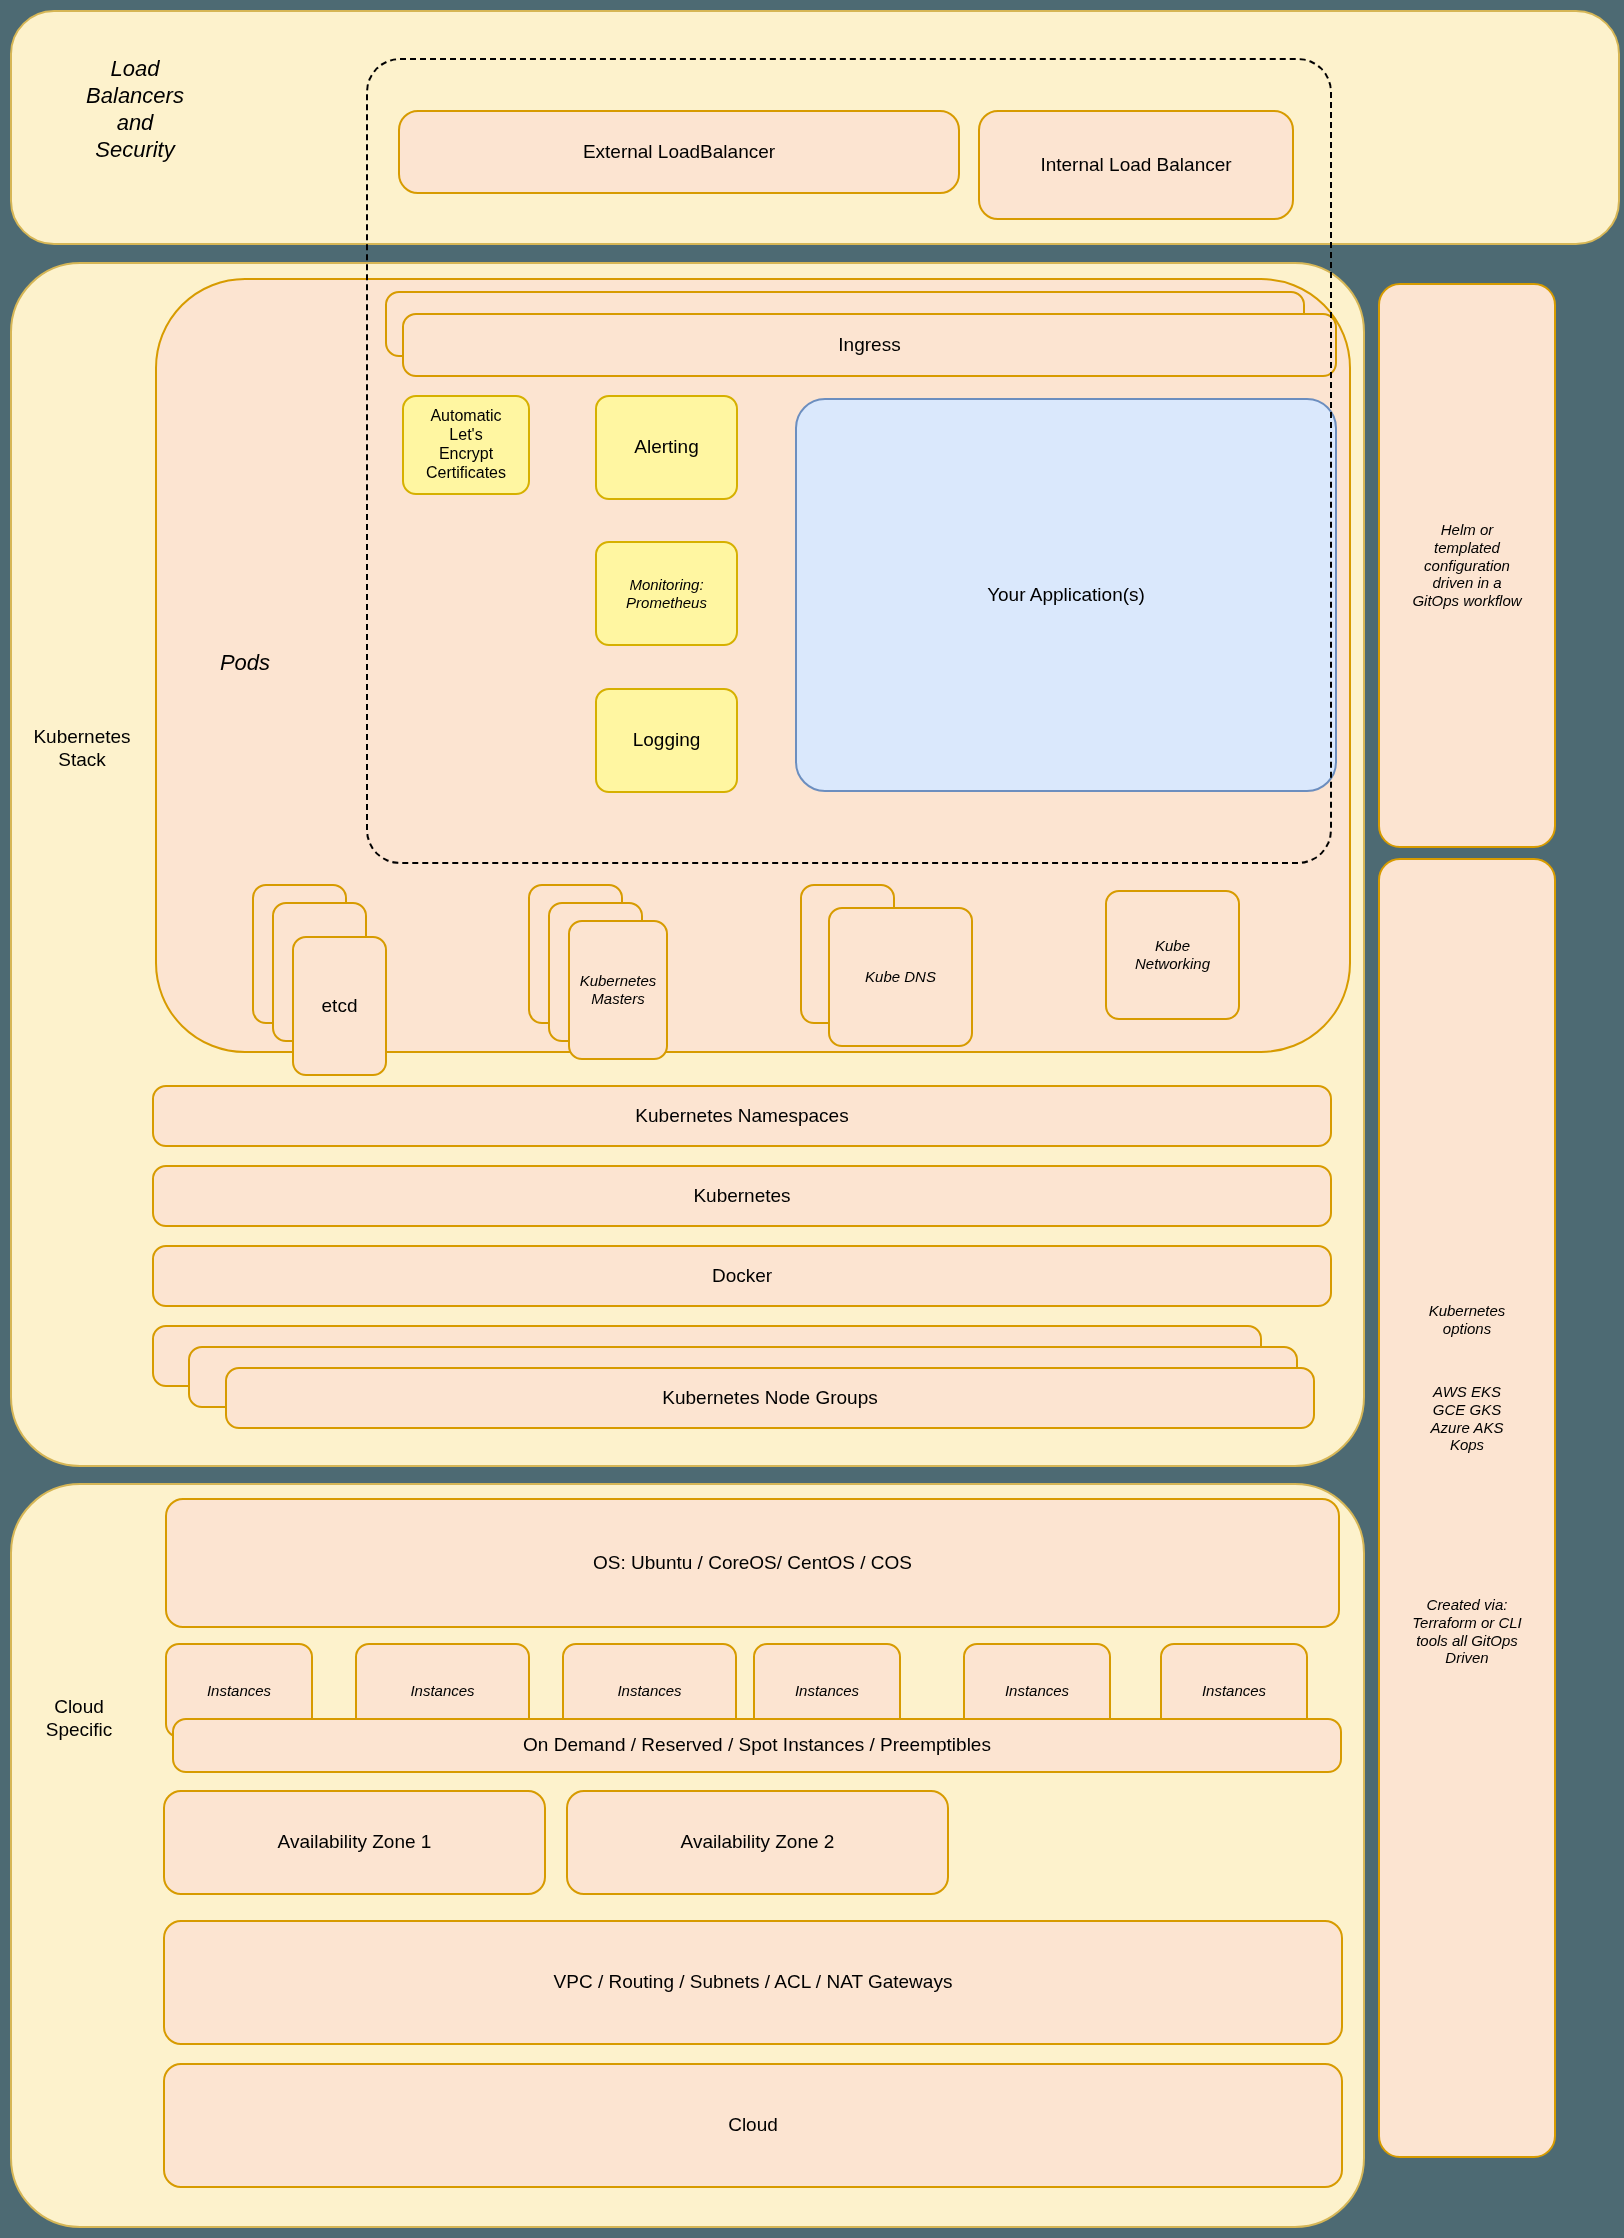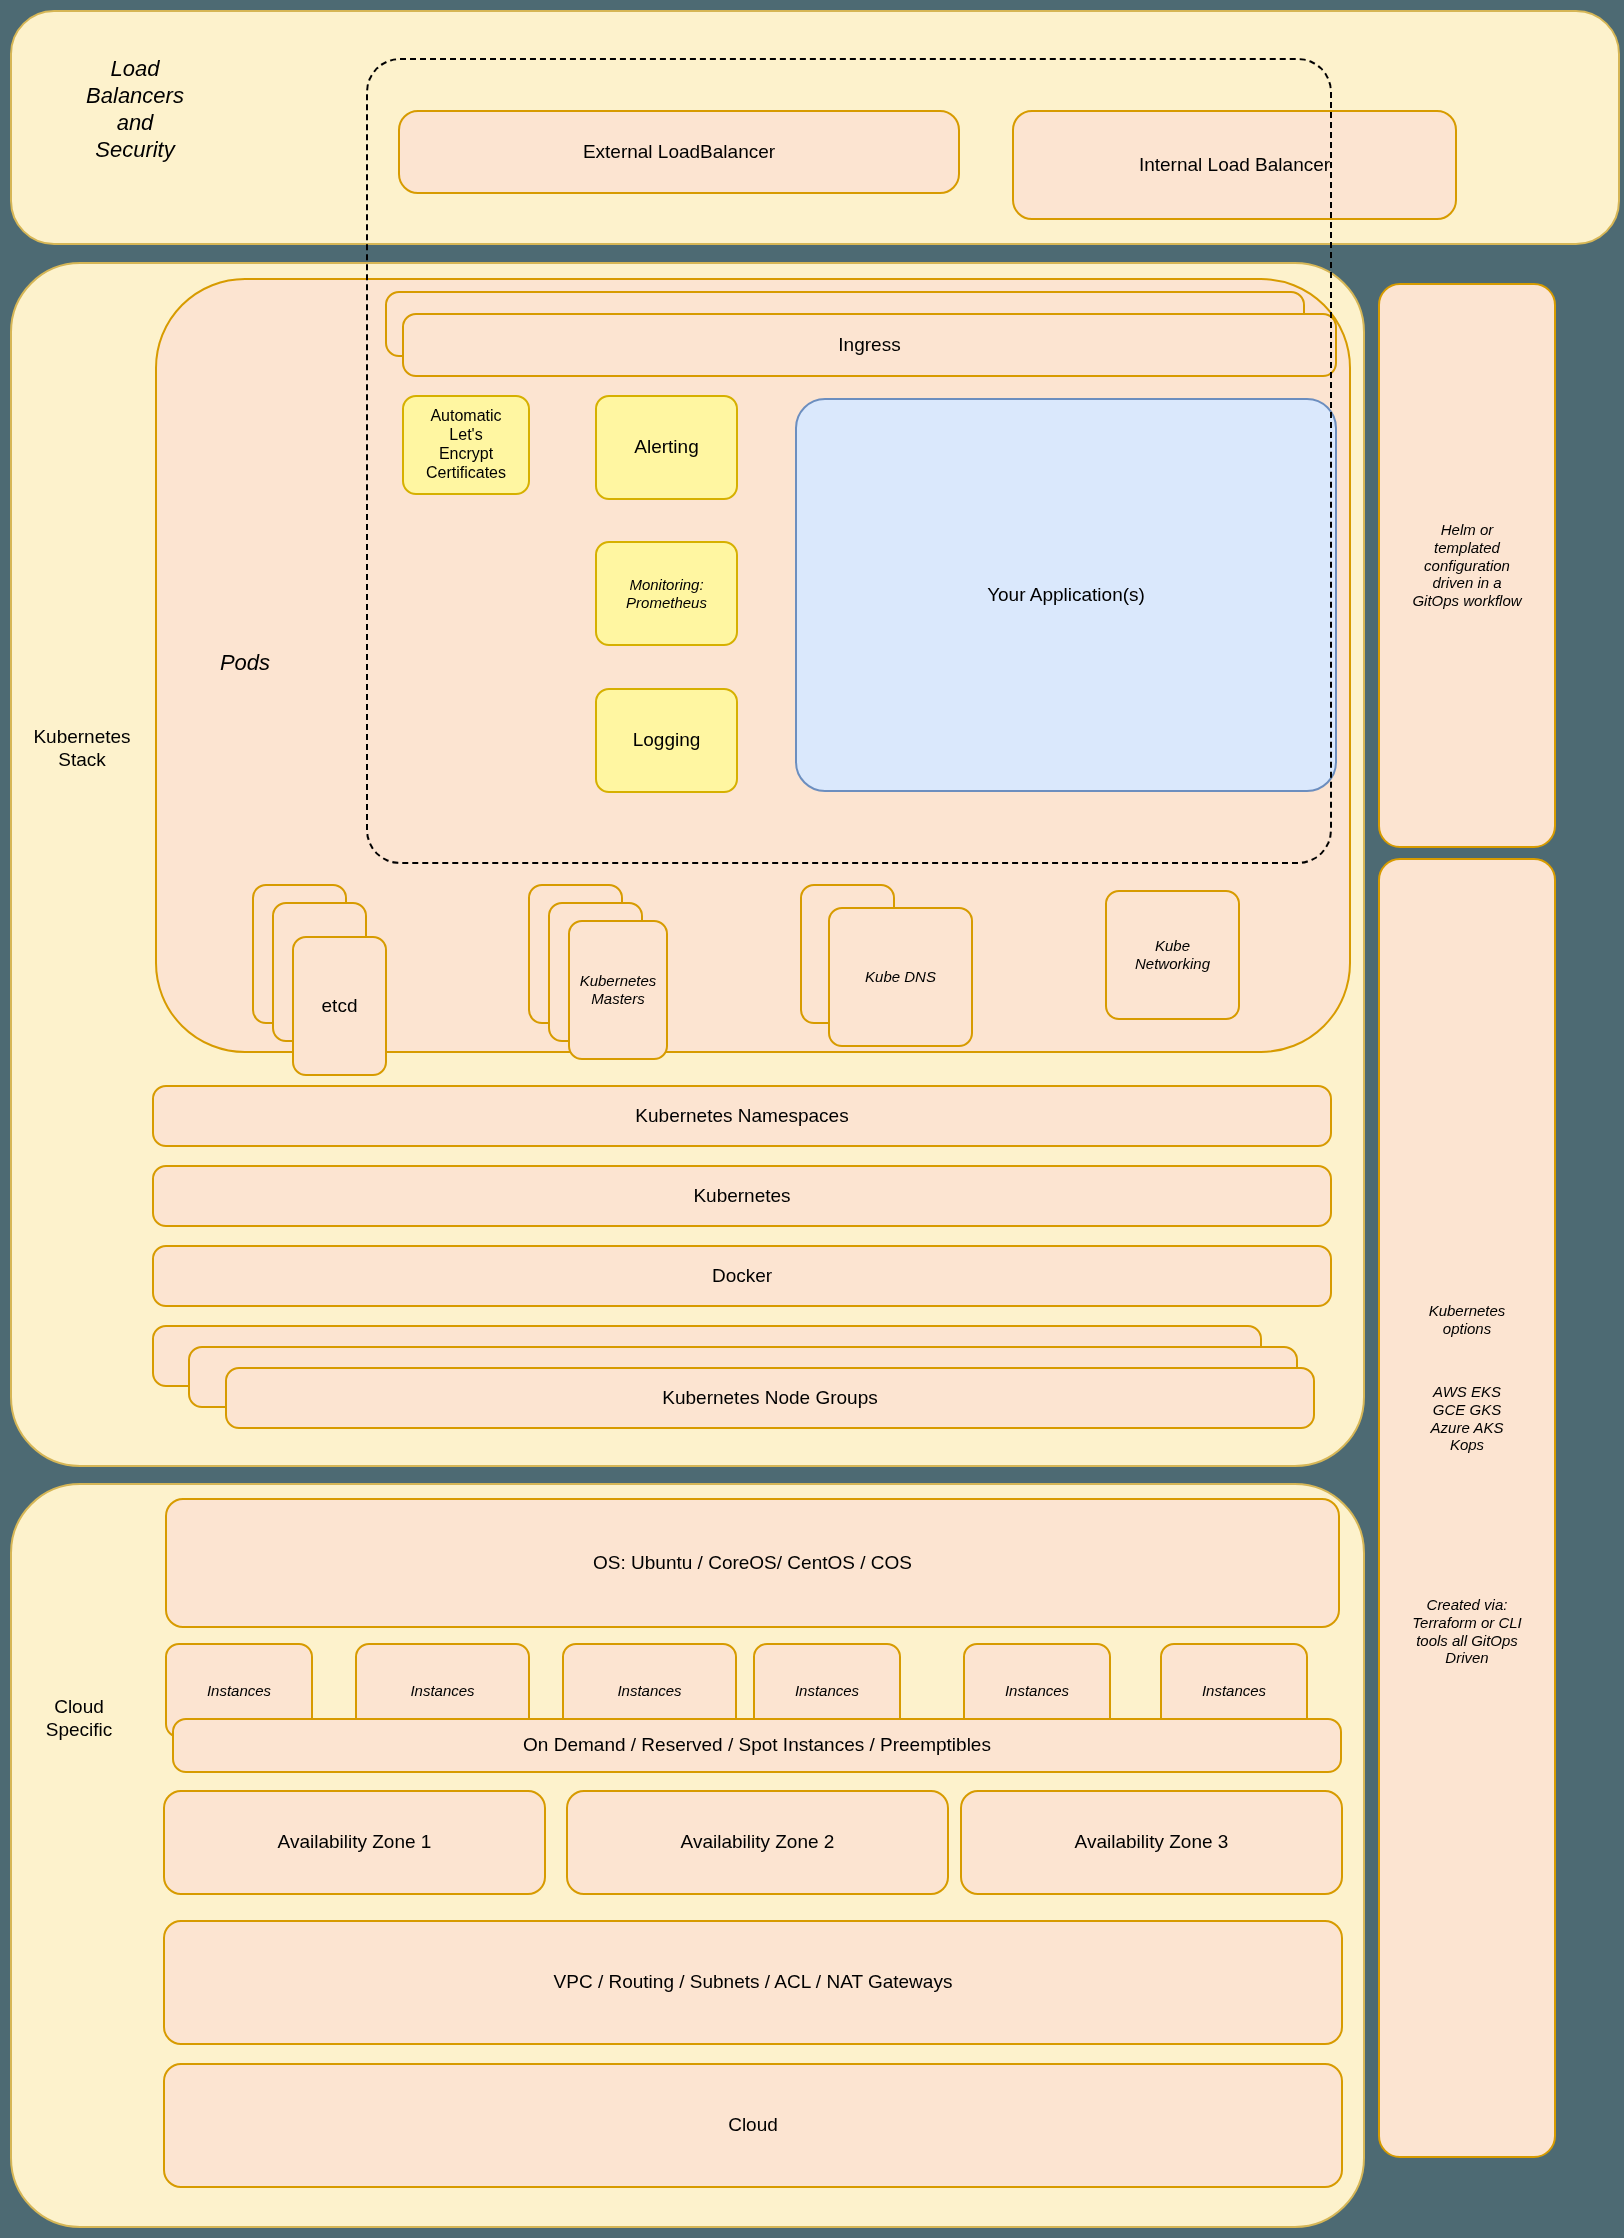--- a/index.html
+++ b/index.html
@@ -87,21 +87,21 @@
     <span>Load</span>
     <span>Balancers</span>
     <span>and</span>
     <span>Security</span>
   </div>
 
   <div class="box peach peach-lg f19" style="left:398px; top:110px; width:562px; height:84px;">
     <span>External LoadBalancer</span>
   </div>
 
-  <div class="box peach peach-lg f19" style="left:978px; top:110px; width:445px; height:110px;margin-left:34px;">
+  <div class="box peach peach-lg f19" style="left:978px; top:110px; width:316px; height:110px;">
     <span>Internal Load Balancer</span>
   </div>
 
   <div class="box outer" style="left:10px; top:262px; width:1355px; height:1205px; border-radius:70px;"></div>
 
   <div class="plainlabel f19" style="left:12px; top:718px; width:140px; height:60px; flex-direction:column;">
     <span>Kubernetes</span>
     <span>Stack</span>
   </div>
 
@@ -246,23 +246,20 @@
   <div class="box peach f19" style="left:172px; top:1718px; width:1170px; height:55px;">
     <span>On Demand / Reserved / Spot Instances / Preemptibles</span>
   </div>
 
   <div class="box peach f19" style="left:163px; top:1790px; width:383px; height:105px; border-radius:18px;">
     <span>Availability Zone 1</span>
   </div>
   <div class="box peach f19" style="left:566px; top:1790px; width:383px; height:105px; border-radius:18px;">
     <span>Availability Zone 2</span>
   </div>
-  <div class="box peach f19" style="left:960px; top:1790px; width:383px; height:105px; border-radius:18px;">
-    <span>Availability Zone 3</span>
-  </div>
 
   <div class="box peach f19" style="left:163px; top:1920px; width:1180px; height:125px; border-radius:18px;">
     <span>VPC / Routing / Subnets / ACL / NAT Gateways</span>
   </div>
 
   <div class="box peach f19" style="left:163px; top:2063px; width:1180px; height:125px; border-radius:18px;">
     <span>Cloud</span>
   </div>
 
 </div>

